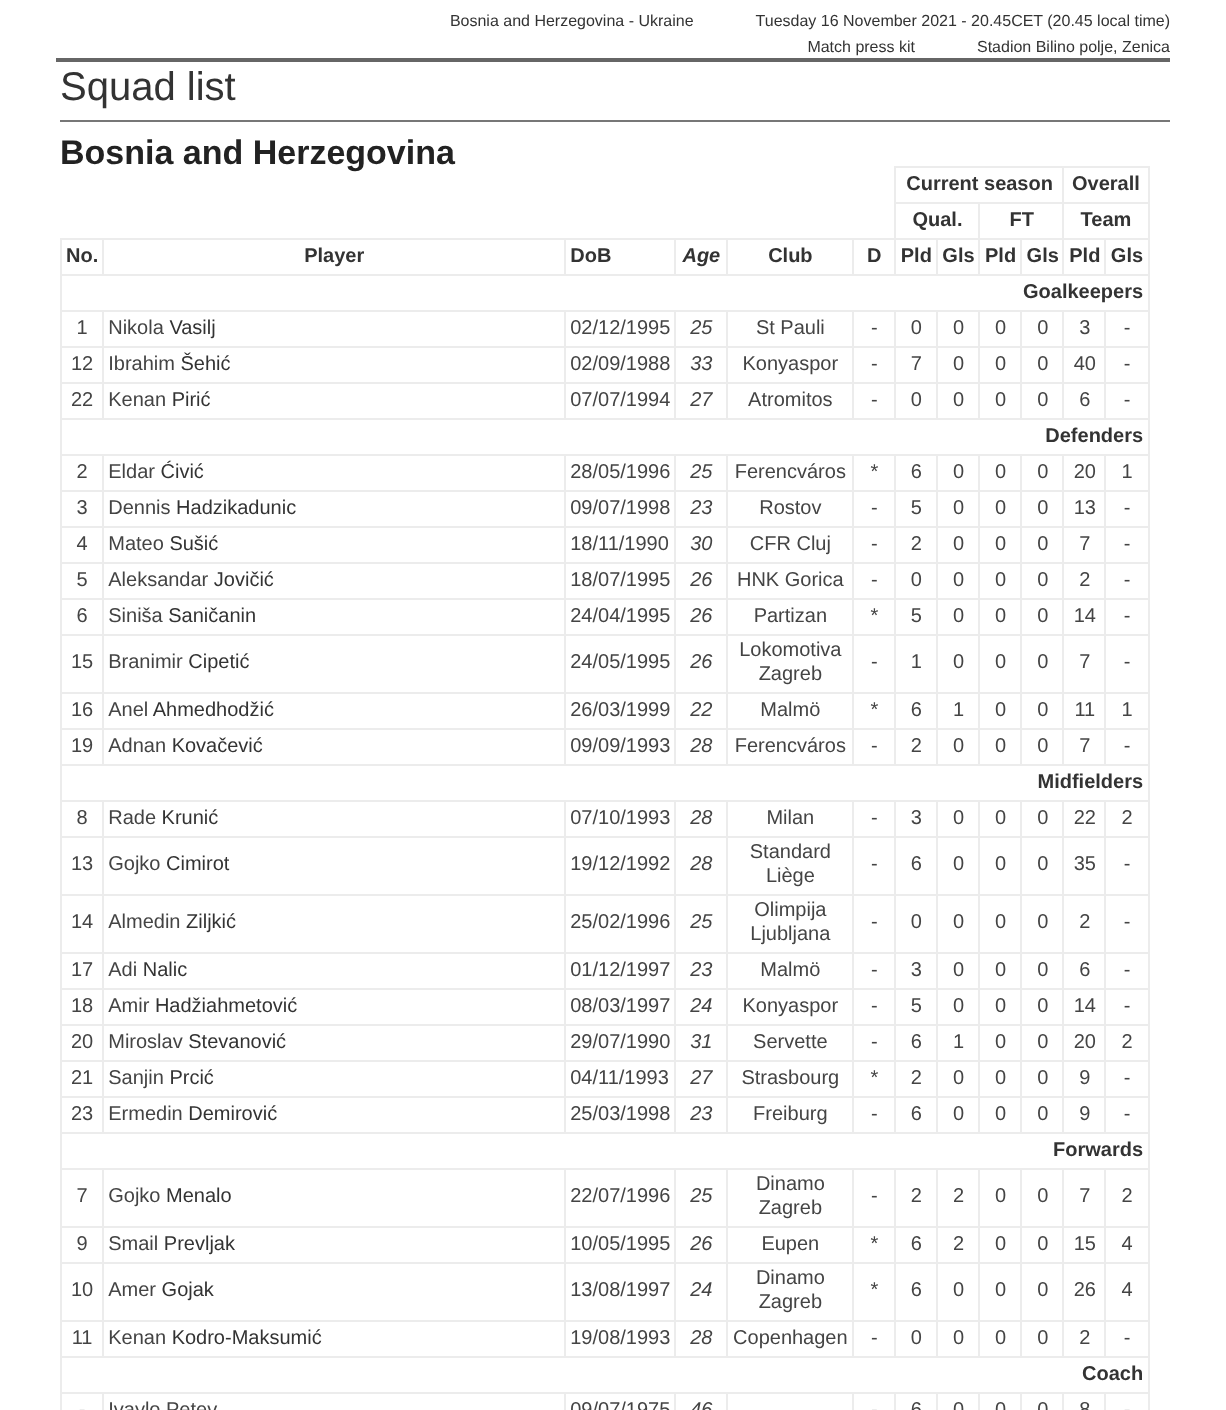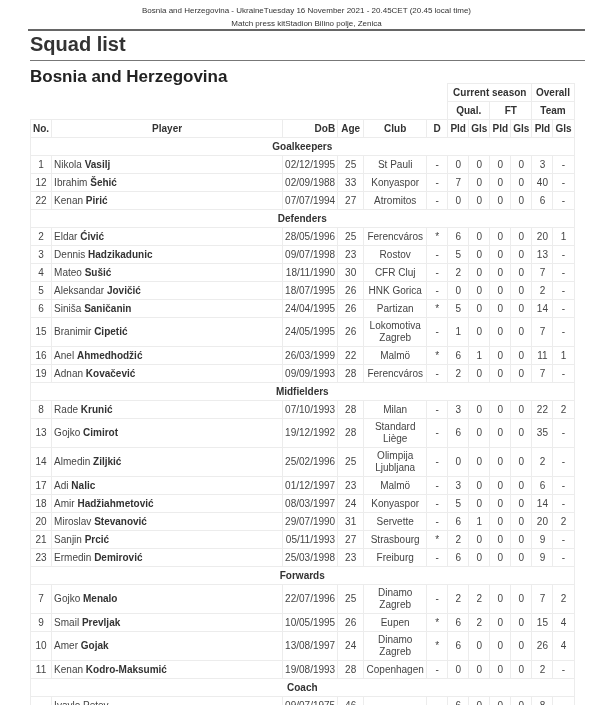--- a/index.html
+++ b/index.html
@@ -1,37 +1,37 @@
 <!DOCTYPE html>
 <html><head>
 <meta charset="utf-8">
 <style>
   html, body { margin: 0; padding: 0; background: #ffffff; }
   body { width: 613px; height: 705px; overflow: hidden; font-family: "Liberation Sans", sans-serif; color: #333; position: relative; }
   .top-header { position: absolute; left: 28px; right: 28px; top: 4px; font-size: 8px; color: #333; }
-  .top-header .row { display: flex; justify-content: center; height: 13px; line-height: 13px; }
+  .top-header .row { display: flex; justify-content: flex-end; height: 13px; line-height: 13px; gap: 31px; }
   .top-rule { position: absolute; left: 28px; right: 28px; top: 29px; border-top: 2px solid #666; }
-  .page-title { position: absolute; left: 30px; top: 33px; font-size: 20px; font-weight: bold; color: #333; }
+  .page-title { position: absolute; left: 30px; top: 33px; font-size: 20px; font-weight: normal; color: #333; }
   .title-rule { position: absolute; left: 30px; right: 28px; top: 60px; border-top: 1px solid #777; }
   .team-name { position: absolute; left: 30px; top: 67px; font-size: 17px; font-weight: bold; color: #222; }
   table.squad { position: absolute; left: 30px; top: 83px; border-collapse: collapse; font-size: 10px; color: #444; }
   table.squad td, table.squad th { border: 1px solid #ececec; padding: 0 2px; height: 17px; line-height: 12px; }
   table.squad th { font-weight: bold; color: #333; }
   table.squad .blank { border: none; }
   table.squad .hdr-top th { height: 17px; }
   .c-no { width: 16px; text-align: center; }
   .c-player { width: 226px; text-align: left; }
-  .c-dob { width: 50px; text-align: right; }
-  .c-age { width: 21px; text-align: center; }
+  .c-dob { width: 50px; text-align: left; }
+  .c-age { width: 21px; text-align: center; font-style: italic; }
   .c-club { width: 58px; text-align: center; margin-left: 22px; }
   .c-d { width: 16px; text-align: center; }
   .c-n { width: 16px; text-align: center; }
   th.c-player { text-align: center; }
-  tr.group td { font-weight: bold; color: #333; text-align: center; }
-  .surname { font-weight: bold; color: #333; }
+  tr.group td { font-weight: bold; color: #333; text-align: right; }
+  .surname { font-weight: normal; color: #333; }
   tr.tall td { height: 28px; }
   .club-cell { line-height: 12px; }
 </style>
 </head>
 <body>
 
 <div class="top-header">
   <div class="row">
     <span>Bosnia and Herzegovina - Ukraine</span>
     <span>Tuesday 16 November 2021 - 20.45CET (20.45 local time)</span>
@@ -357,21 +357,21 @@
         <td class="c-n">6</td>
         <td class="c-n">1</td>
         <td class="c-n">0</td>
         <td class="c-n">0</td>
         <td class="c-n">20</td>
         <td class="c-n">2</td>
       </tr>
       <tr>
         <td class="c-no">21</td>
         <td class="c-player"><span>Sanjin</span> <span class="surname">Prcić</span></td>
-        <td class="c-dob">05/11/1993</td>
+        <td class="c-dob">04/11/1993</td>
         <td class="c-age">27</td>
         <td class="c-club club-cell">
           <div>Strasbourg</div>
         </td>
         <td class="c-d">*</td>
         <td class="c-n">2</td>
         <td class="c-n">0</td>
         <td class="c-n">0</td>
         <td class="c-n">0</td>
         <td class="c-n">9</td>

